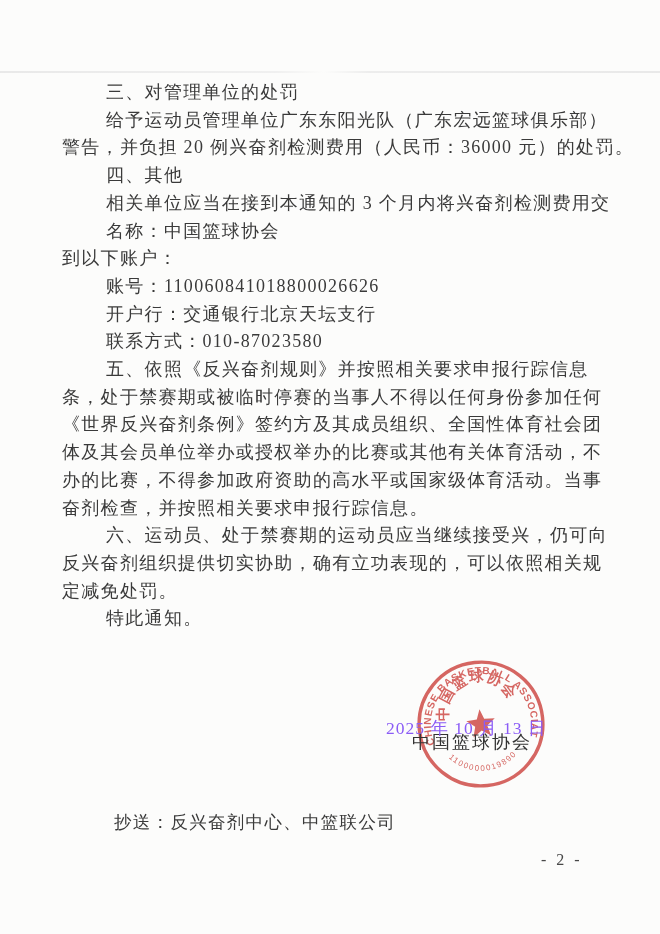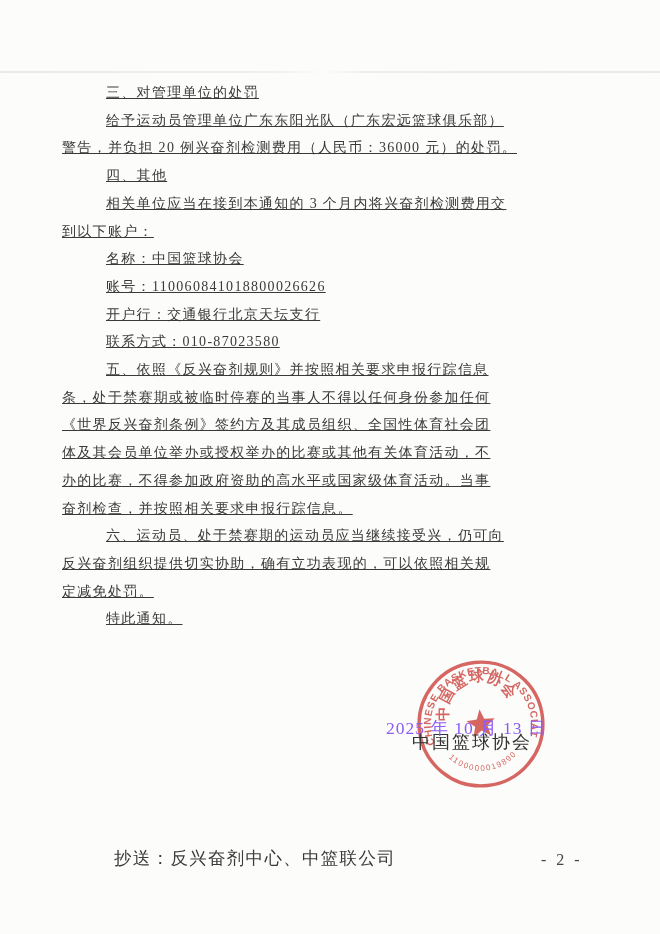--- a/index.html
+++ b/index.html
@@ -11,39 +11,39 @@
     font-family:"Liberation Serif","DejaVu Serif",serif;
     color:#3a3a3a;
   }
   .scan-line{
     position:absolute;left:0;top:71px;width:660px;height:2px;
     background:linear-gradient(90deg,#e4e4e4 0%,#ededed 42%,rgba(255,255,255,0) 49%,#e9e9e9 56%,#e4e4e4 100%);
     opacity:.8;
   }
   .body-text{
     position:absolute;left:62px;top:79px;width:560px;
-    font-size:14px;line-height:27.7px;letter-spacing:1.3px;text-decoration:underline;
+    font-size:18px;line-height:27.7px;letter-spacing:1.3px;
   }
   .line{white-space:nowrap;}
   .line.indent{padding-left:44px;}
   .seal{
     position:absolute;left:401px;top:644px;width:160px;height:160px;
     z-index:2;opacity:.85;transform:rotate(-6deg);
   }
   .sig-org{
     position:absolute;left:412px;top:730px;z-index:3;
     font-size:18px;letter-spacing:2px;color:#333;white-space:nowrap;
   }
   .sig-date{
     position:absolute;left:386px;top:716px;z-index:3;
     font-size:17.5px;letter-spacing:1px;color:#8b5cf6;white-space:nowrap;text-align:right;
   }
   .cc-line{
     position:absolute;left:114px;top:810px;
-    font-size:17.5px;letter-spacing:1.3px;white-space:nowrap;margin-top:36px;
+    font-size:17.5px;letter-spacing:1.3px;white-space:nowrap;
   }
   .page-num{
     position:absolute;left:541px;top:851px;
     font-size:16px;letter-spacing:3px;color:#474747;white-space:nowrap;
   }
   .seal text{font-family:"Liberation Sans","DejaVu Sans",sans-serif;}
   .seal .en-arc{font-size:9.5px;font-weight:bold;letter-spacing:.7px;}
   .seal .cn-arc{font-size:13.5px;font-weight:bold;letter-spacing:1.5px;font-family:"Liberation Serif","DejaVu Serif",serif;}
   .seal .num-arc{font-size:7.5px;letter-spacing:1.4px;}
 </style>
@@ -53,22 +53,22 @@
 <div class="page">
 
   <div class="scan-line"></div>
 
   <div class="body-text">
     <div class="line indent">三、对管理单位的处罚</div>
     <div class="line indent">给予运动员管理单位广东东阳光队（广东宏远篮球俱乐部）</div>
     <div class="line">警告，并负担 20 例兴奋剂检测费用（人民币：36000 元）的处罚。</div>
     <div class="line indent">四、其他</div>
     <div class="line indent">相关单位应当在接到本通知的 3 个月内将兴奋剂检测费用交</div>
+    <div class="line indent">名称：中国篮球协会</div>
     <div class="line">到以下账户：</div>
-    <div class="line indent">名称：中国篮球协会</div>
     <div class="line indent">账号：110060841018800026626</div>
     <div class="line indent">开户行：交通银行北京天坛支行</div>
     <div class="line indent">联系方式：010-87023580</div>
     <div class="line indent">五、依照《反兴奋剂规则》并按照相关要求申报行踪信息</div>
     <div class="line">条，处于禁赛期或被临时停赛的当事人不得以任何身份参加任何</div>
     <div class="line">《世界反兴奋剂条例》签约方及其成员组织、全国性体育社会团</div>
     <div class="line">体及其会员单位举办或授权举办的比赛或其他有关体育活动，不</div>
     <div class="line">办的比赛，不得参加政府资助的高水平或国家级体育活动。当事</div>
     <div class="line">奋剂检查，并按照相关要求申报行踪信息。</div>
     <div class="line indent">六、运动员、处于禁赛期的运动员应当继续接受兴，仍可向</div>

